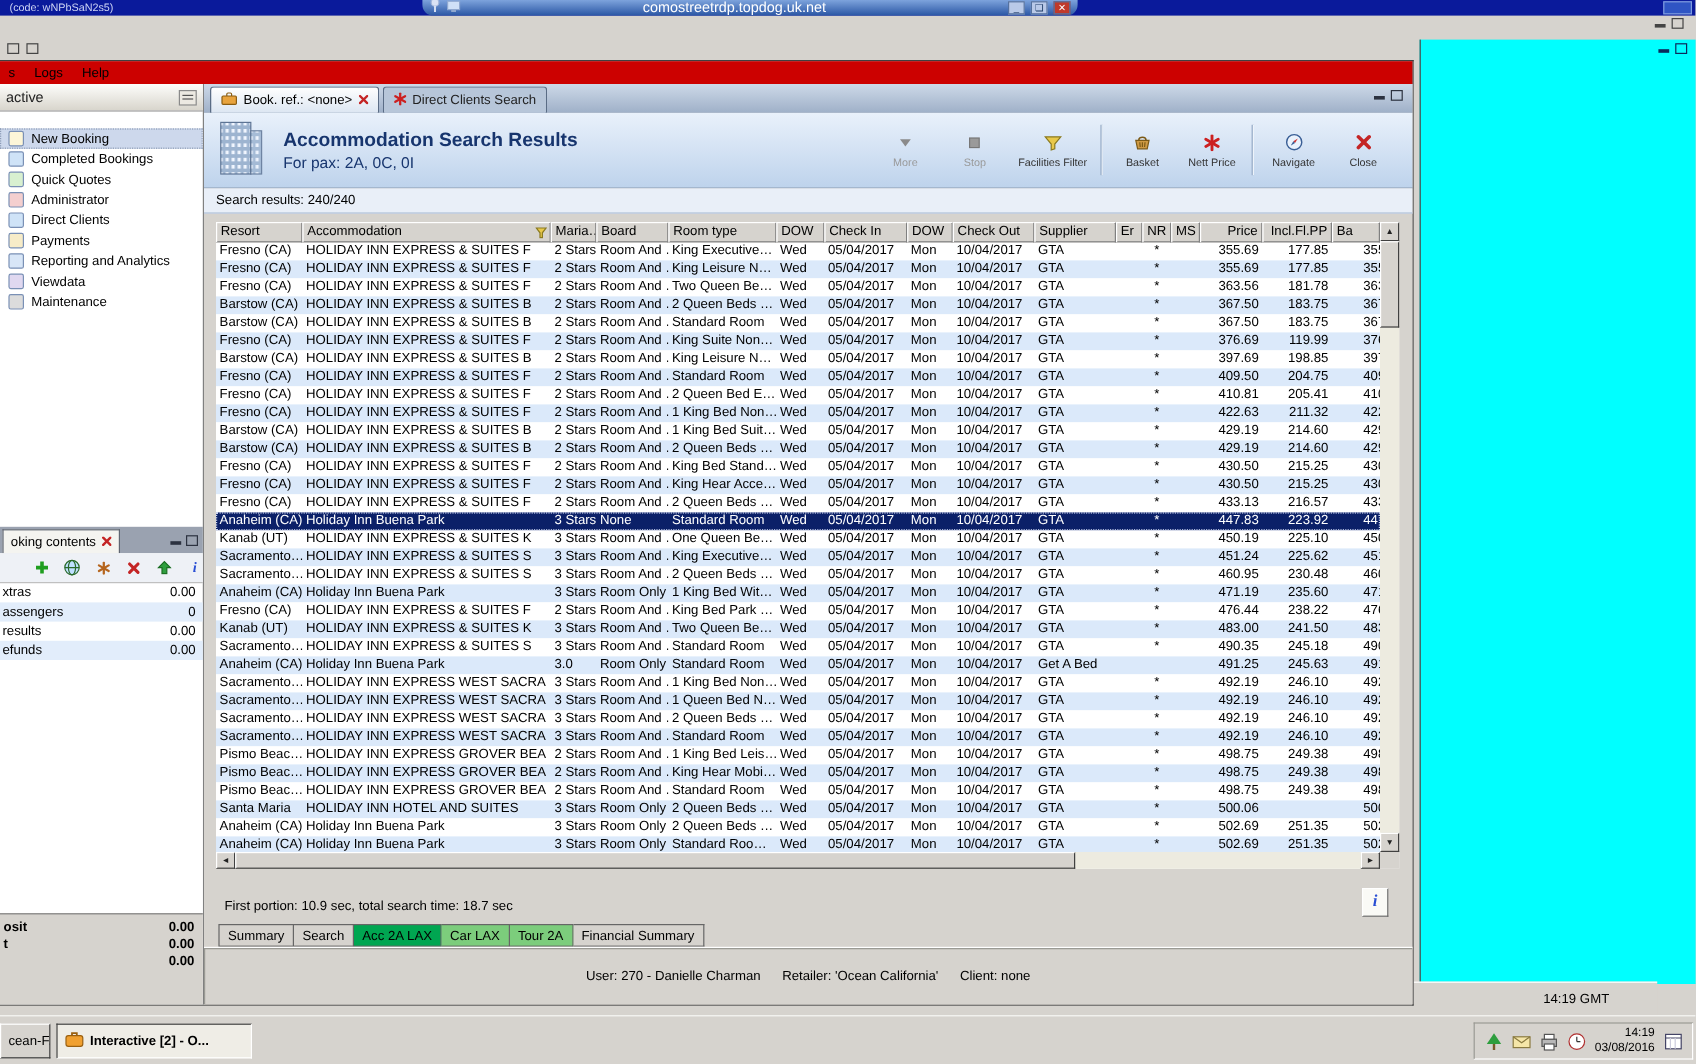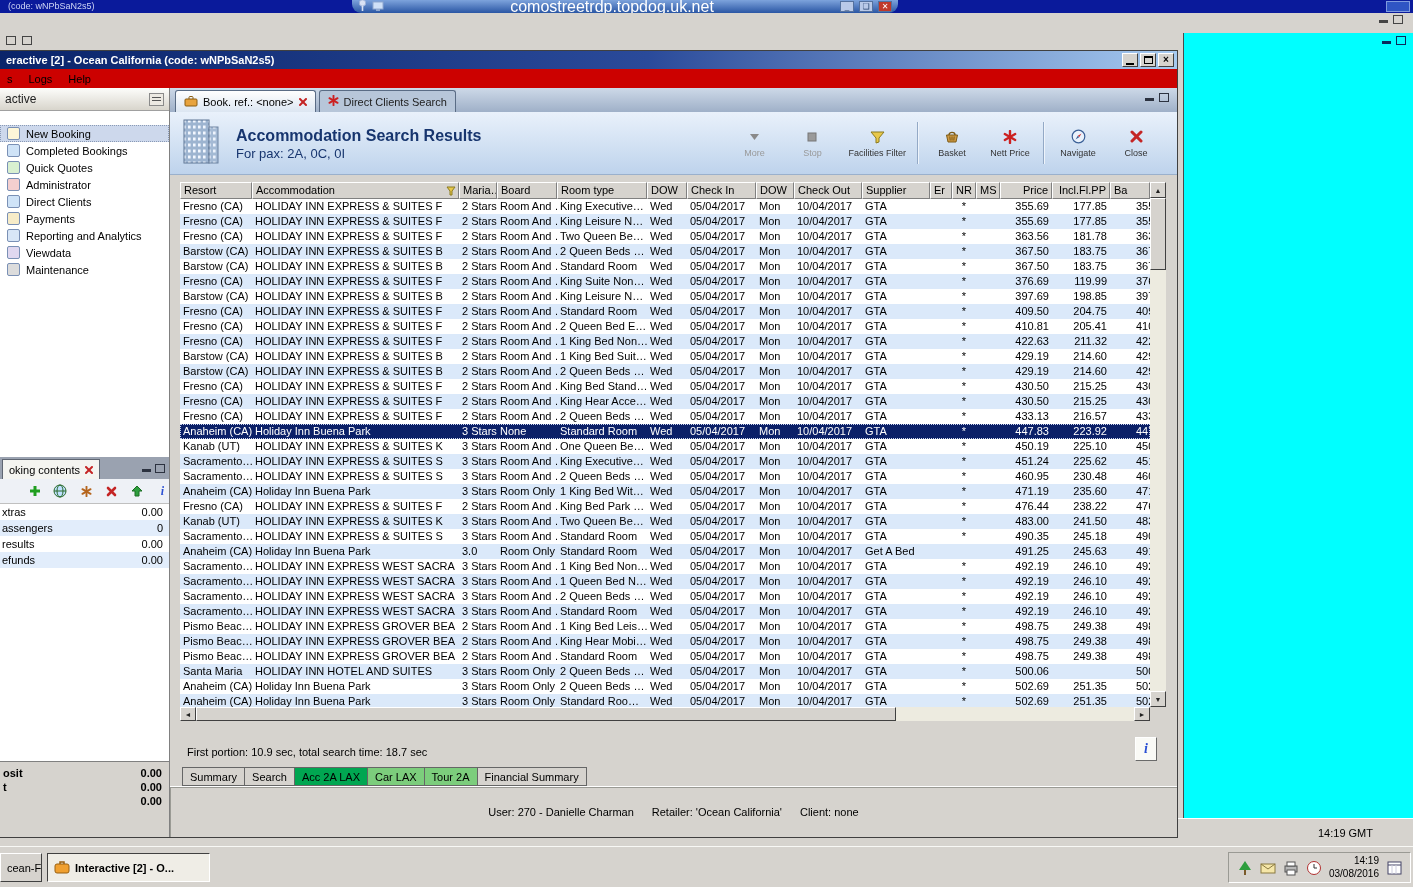--- a/index.html
+++ b/index.html
@@ -7,36 +7,36 @@
     width:1413px;height:887px;position:relative;overflow:hidden;
     background:#D6D3CE;font-family:"Liberation Sans",sans-serif;color:#000;
     -webkit-font-smoothing:antialiased;
   }
   
   .rdp-bar{position:absolute;left:0;top:0;width:1413px;height:13px;background:#0a1a9b;}
   .rdp-left-title{position:absolute;left:8px;top:0;line-height:13px;font-size:9px;color:#cdd4f5;white-space:nowrap;}
   .rdp-pill{position:absolute;left:352px;top:0;width:546px;height:13px;
     background:linear-gradient(#7da3dc,#2a56a4);border-radius:0 0 9px 9px;
     display:flex;align-items:center;gap:5px;padding:0 6px;box-sizing:border-box;}
-  .rdp-title{flex:1;text-align:center;font-size:16px;color:#fff;line-height:13px;white-space:nowrap;overflow:hidden;}
+  .rdp-title{flex:1;text-align:center;font-size:12px;color:#fff;line-height:13px;white-space:nowrap;overflow:hidden;}
   .rdp-btn{width:14px;height:11px;background:#b9c9e8;border:1px solid #54719f;box-sizing:border-box;
     display:flex;align-items:center;justify-content:center;font-size:8px;color:#1c3precision;color:#1c3a66;}
   .rdp-btn.close{background:#c0392b;color:#fff;}
   .rdp-corner{position:absolute;right:3px;top:1px;width:24px;height:11px;background:#2f55c4;border:1px solid #7f9bdf;box-sizing:border-box;}
   
   .glyph-box{display:inline-block;width:10px;height:9px;border:1px solid #444;box-sizing:border-box;background:transparent;}
   .glyph-min{display:inline-block;width:9px;height:3px;background:#444;margin-top:5px;}
   .top-right-glyphs{position:absolute;right:10px;top:15px;display:flex;gap:5px;align-items:flex-start;}
   .frag{position:absolute;left:6px;top:36px;display:flex;gap:6px;}
   
   .cyan-window{position:absolute;left:1183px;top:33px;width:230px;height:787px;background:#00ffff;border-left:1px solid #4a4a4a;}
   .cyan-glyphs{position:absolute;right:8px;top:3px;display:flex;gap:5px;}
   .cyan-glyphs .glyph-box,.cyan-glyphs .glyph-min{border-color:#0a2a5c;background:#0a2a5c;}
   .cyan-glyphs .glyph-box{background:transparent;}
-  .br-strip{position:absolute;left:1178px;top:818px;width:235px;height:28px;background:#D6D3CE;
+  .br-strip{position:absolute;left:1146px;top:818px;width:235px;height:28px;background:#D6D3CE;
     border-top:1px solid #fff;font-size:11px;line-height:28px;text-align:right;padding-right:40px;box-sizing:border-box;}
   
   .app{position:absolute;left:0;top:50px;width:1178px;height:788px;background:#D6D3CE;
     border:1px solid #404040;border-left:none;box-sizing:border-box;display:flex;flex-direction:column;}
   .titlebar{height:18px;background:linear-gradient(90deg,#0A246A 0%,#2a4a9a 55%,#A6CAF0 100%);
     color:#fff;font-weight:bold;font-size:11px;display:flex;align-items:center;padding-left:6px;flex:0 0 auto;}
   .tb-buttons{margin-left:auto;display:flex;gap:2px;padding-right:3px;}
   .wbtn{width:16px;height:14px;background:#D6D3CE;border:1px solid;border-color:#fff #404040 #404040 #fff;
     box-sizing:border-box;display:flex;align-items:center;justify-content:center;color:#000;font-size:10px;font-weight:bold;line-height:1;}
   .wbtn .minbar{width:8px;height:2px;background:#000;margin-top:7px;}
@@ -174,32 +174,20 @@
 
 <div class="cyan-window">
   <div class="cyan-glyphs">
     <span class="glyph-min"></span>
     <span class="glyph-box"></span>
   </div>
 </div>
 <div class="br-strip">14:19 GMT</div>
 
 <div class="app">
-  <div class="titlebar">
-    <span>eractive [2] - Ocean California (code: wNPbSaN2s5)</span>
-    <span class="tb-buttons">
-      <span class="wbtn">
-          <span class="minbar"></span>
-        </span>
-      <span class="wbtn">
-          <span class="maxbox"></span>
-        </span>
-      <span class="wbtn">×</span>
-    </span>
-  </div>
   <div class="menubar">
     <span>s</span>
     <span>Logs</span>
     <span>Help</span>
   </div>
 
   <div class="app-body">
 
     <div class="sidebar">
       <div class="sb-header">
@@ -456,20 +444,23 @@
                     <line x1="2" y1="2" x2="11" y2="11"></line>
                     <line x1="11" y1="2" x2="2" y2="11"></line>
                   </g>
                 </svg>
               </span>
               <span>Close</span>
             </div>
           </span>
       </div>
 
+      <div class="results-bar">
+        <span>Search results: 240/240</span>
+      </div>
 
       <div class="grid">
         <div class="grid-header">
             <div class="hcell" style="width: 72px;"><span>Resort</span></div>
             <div class="hcell" style="width: 207px;"><span>Accommodation</span><span class="hfunnel"><svg width="10" height="10">
                   <polygon points="1,1 9,1 6,5 6,9 4,9 4,5" fill="#e8c84a" stroke="#8a7a20"></polygon>
                 </svg></span></div>
             <div class="hcell" style="width: 38px;"><span>Maria…</span></div>
             <div class="hcell" style="width: 60px;"><span>Board</span></div>
             <div class="hcell" style="width: 90px;"><span>Room type</span></div>

